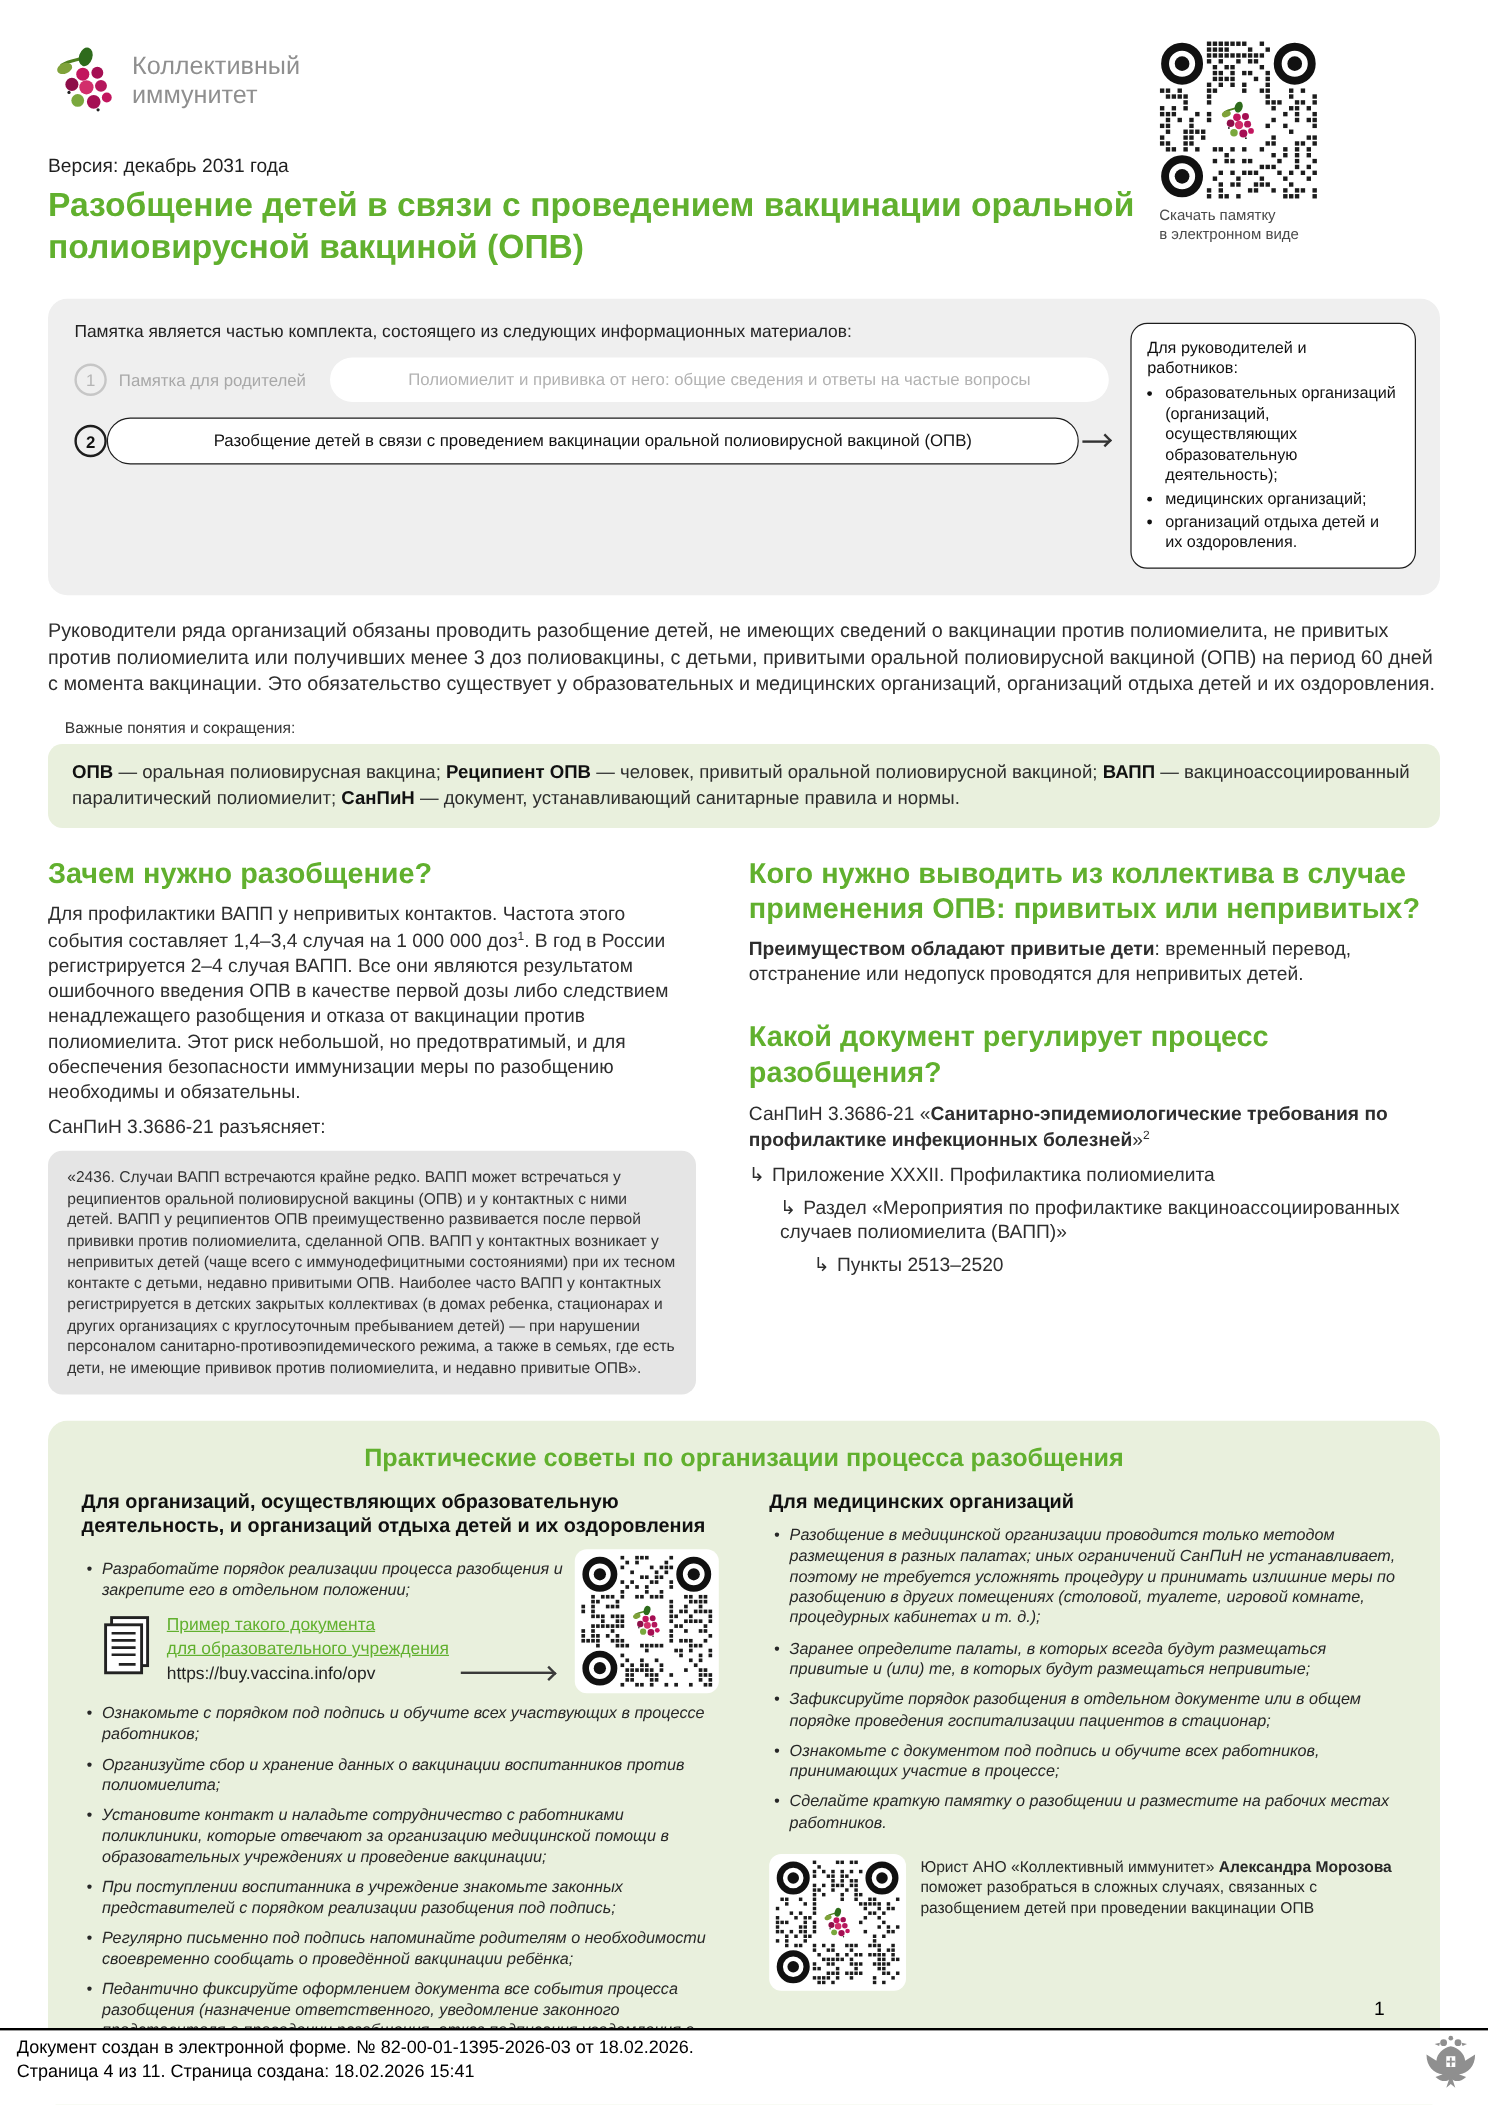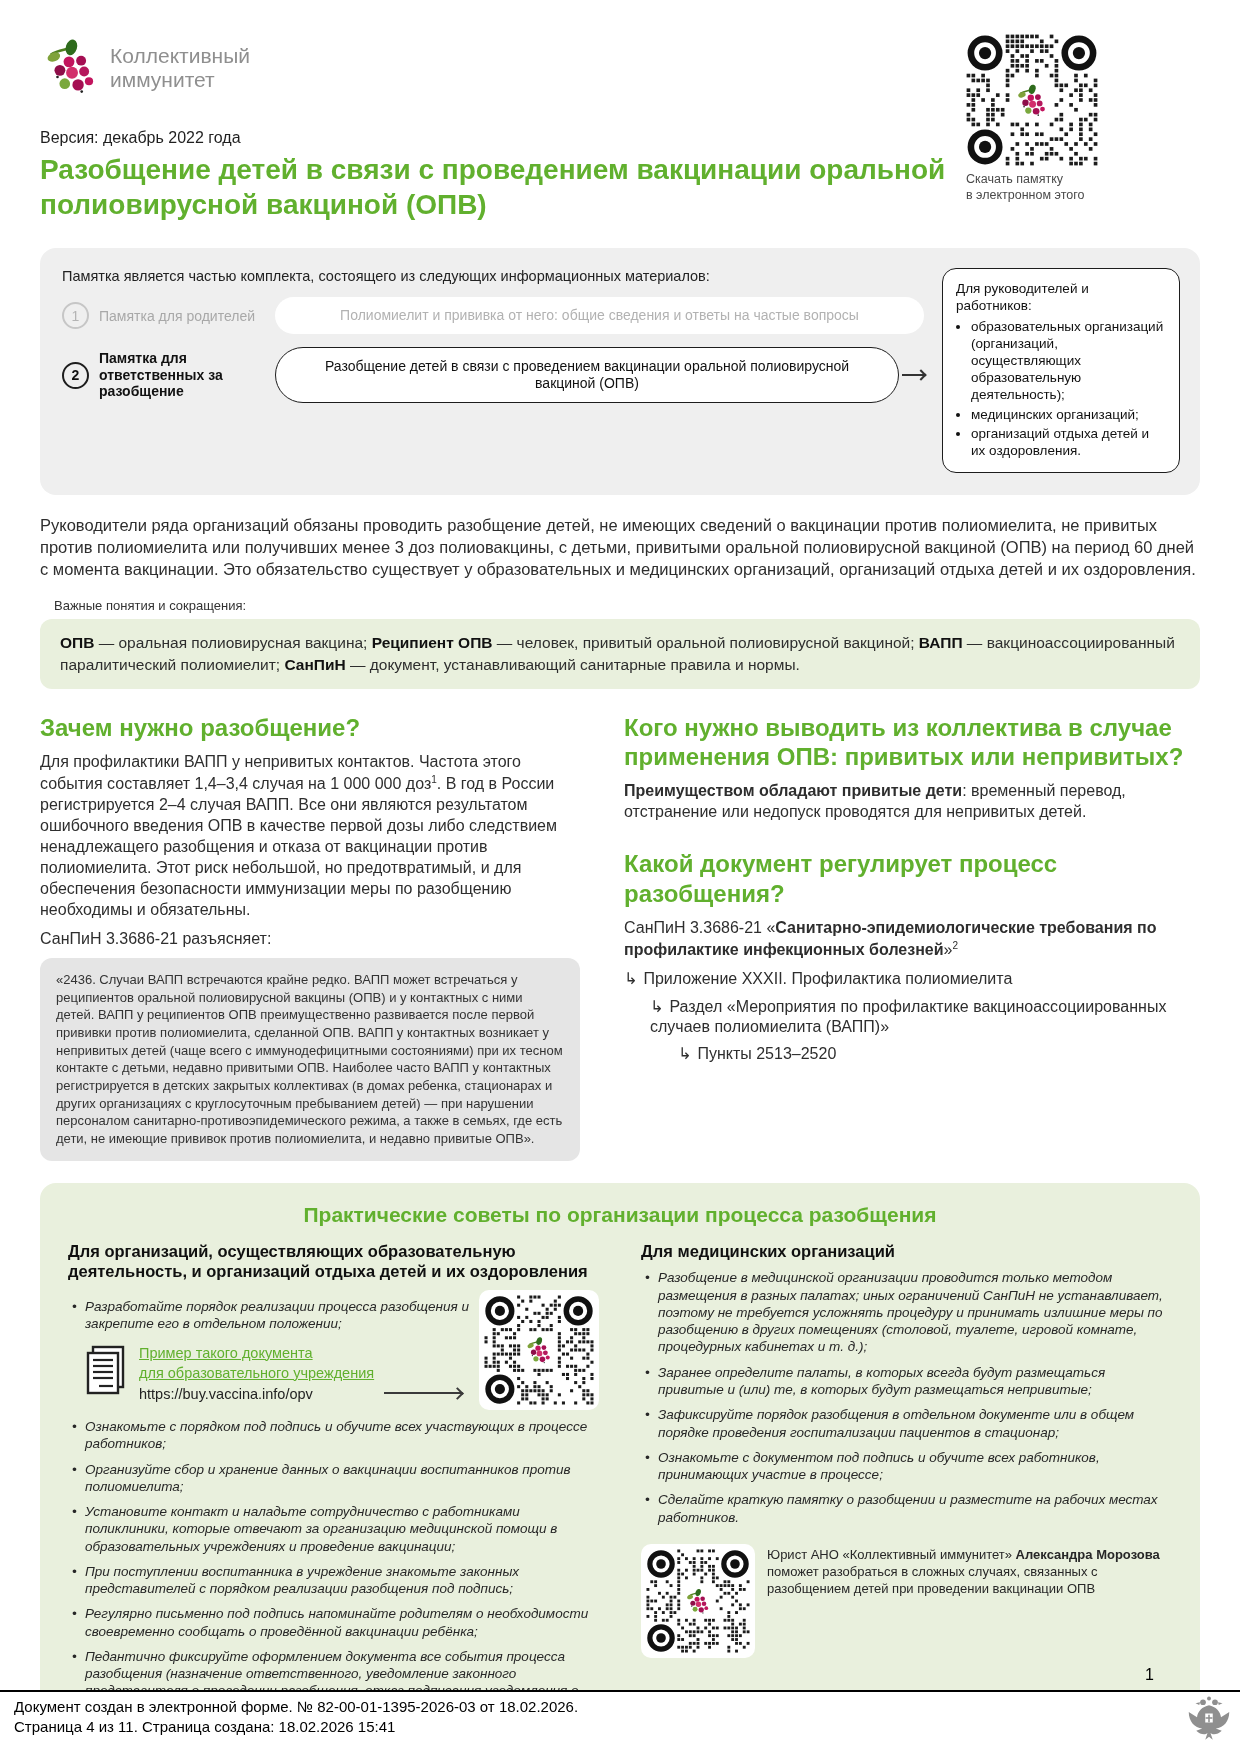--- a/index.html
+++ b/index.html
@@ -331,38 +331,37 @@
               <circle cx="31.5" cy="29" r="4.1" fill="#b5175c"></circle>
               <circle cx="15.5" cy="39" r="4.4" fill="#7aa83d"></circle>
               <circle cx="26.5" cy="40" r="4.7" fill="#a50f53"></circle>
               <circle cx="35.5" cy="37" r="3.4" fill="#c2155e"></circle>
               <circle cx="29.5" cy="45.5" r="1.1" fill="#222"></circle>
               <circle cx="9.5" cy="33.5" r="1.1" fill="#222"></circle>
             </g>
           </svg></div>
       <div class="qr-cap">
         <div>Скачать памятку</div>
-        <div>в электронном этого</div>
+        <div>в электронном виде</div>
       </div>
     </div>
 
-    <div class="version">Версия: декабрь 2022 года</div>
+    <div class="version">Версия: декабрь 2031 года</div>
     <h1 class="title">Разобщение детей в связи с проведением вакцинации оральной полиовирусной вакциной (ОПВ)</h1>
 
     <div class="kit">
       <div class="kit-main">
         <p class="kit-intro">Памятка является частью комплекта, состоящего из следующих информационных материалов:</p>
         <div class="krow">
           <span class="kn off">1</span>
           <span class="kl off">Памятка для родителей</span>
           <span class="pill off">Полиомиелит и прививка от него: общие сведения и ответы на частые вопросы</span>
         </div>
         <div class="krow">
           <span class="kn on">2</span>
-          <span class="kl on">Памятка для ответственных за разобщение</span>
           <span class="pill on">Разобщение детей в связи с проведением вакцинации оральной полиовирусной вакциной (ОПВ)</span>
           <span class="mini-arrow"></span>
         </div>
       </div>
       <div class="audience">
         <p class="t">Для руководителей и работников:</p>
         <ul>
           <li>образовательных организаций (организаций, осуществляющих образовательную деятельность);</li>
           <li>медицинских организаций;</li>
           <li>организаций отдыха детей и их оздоровления.</li>

